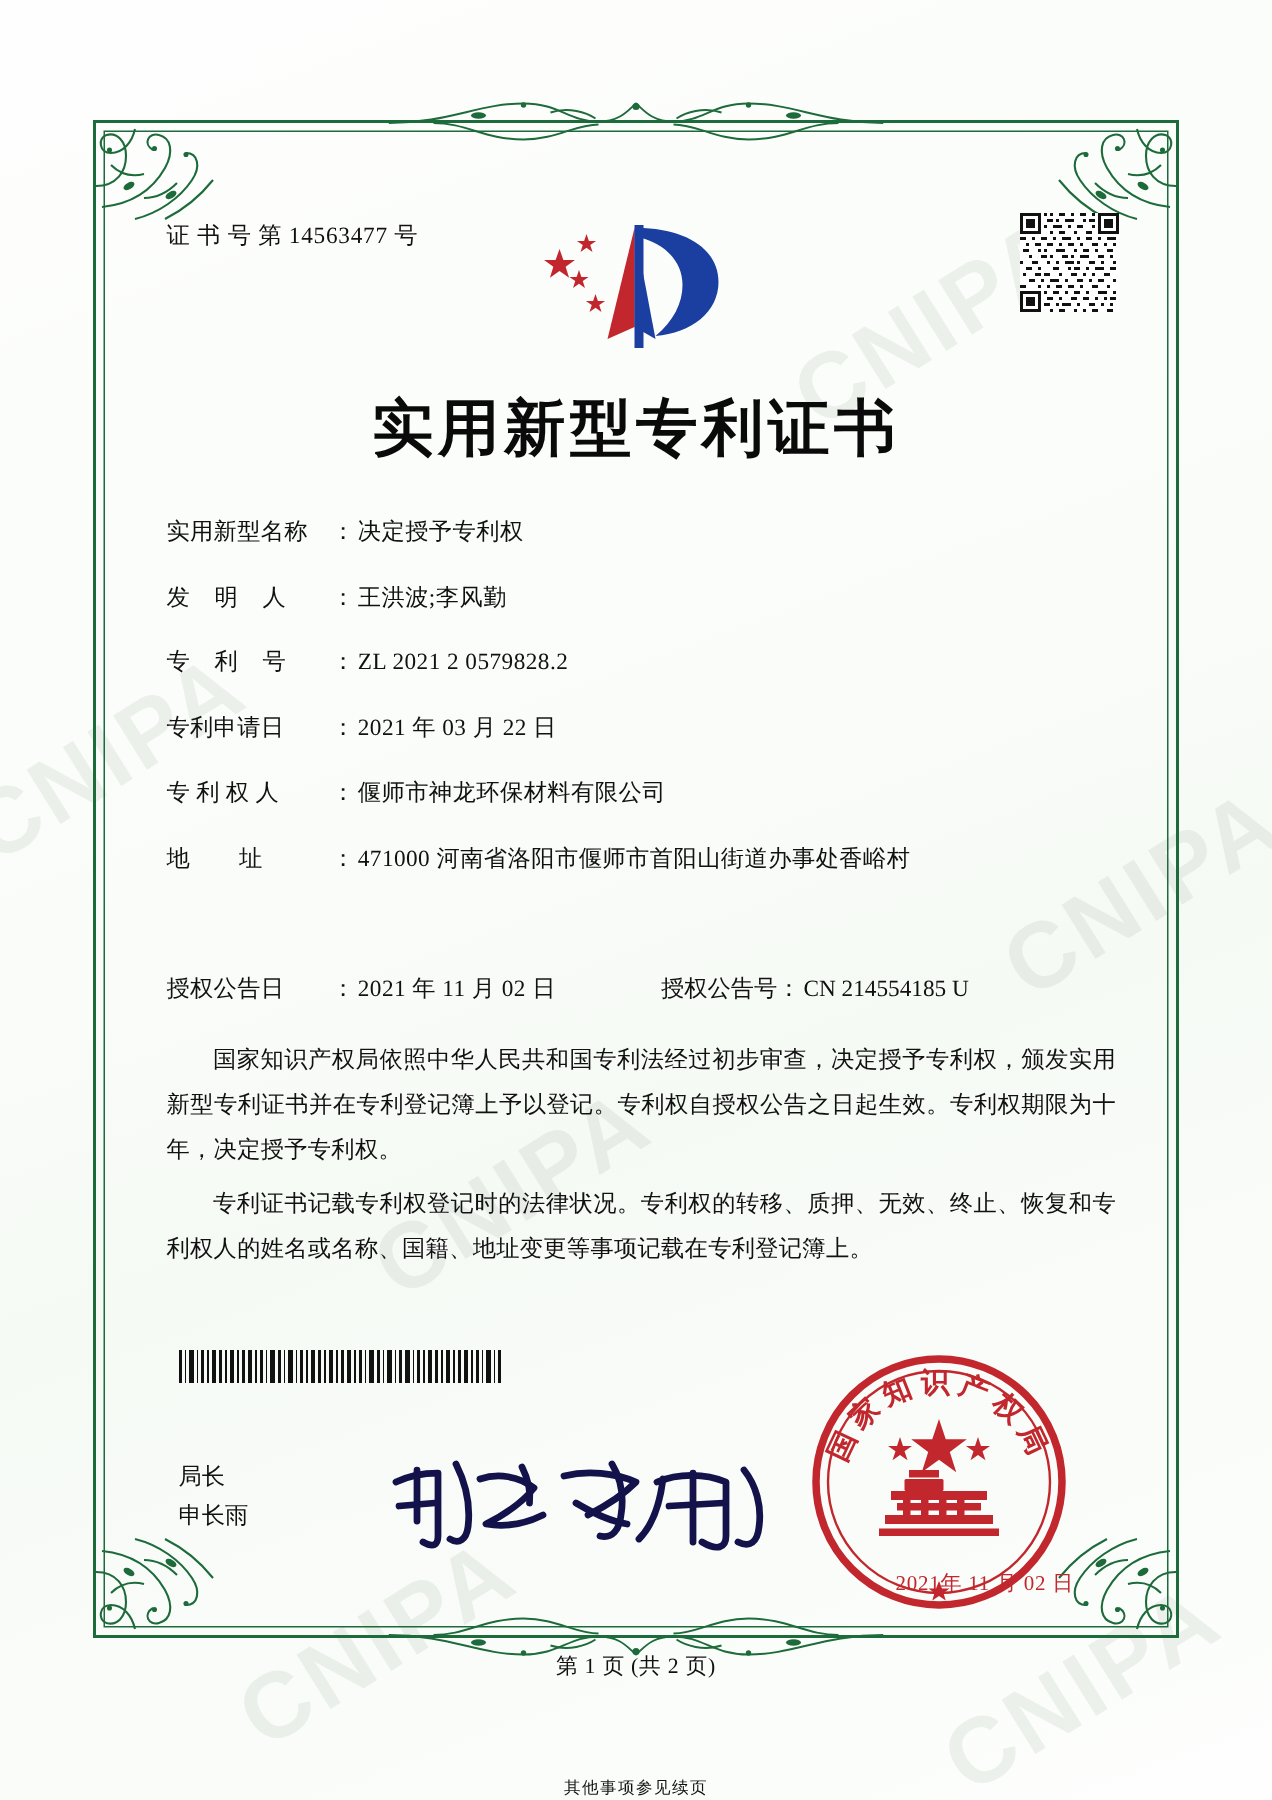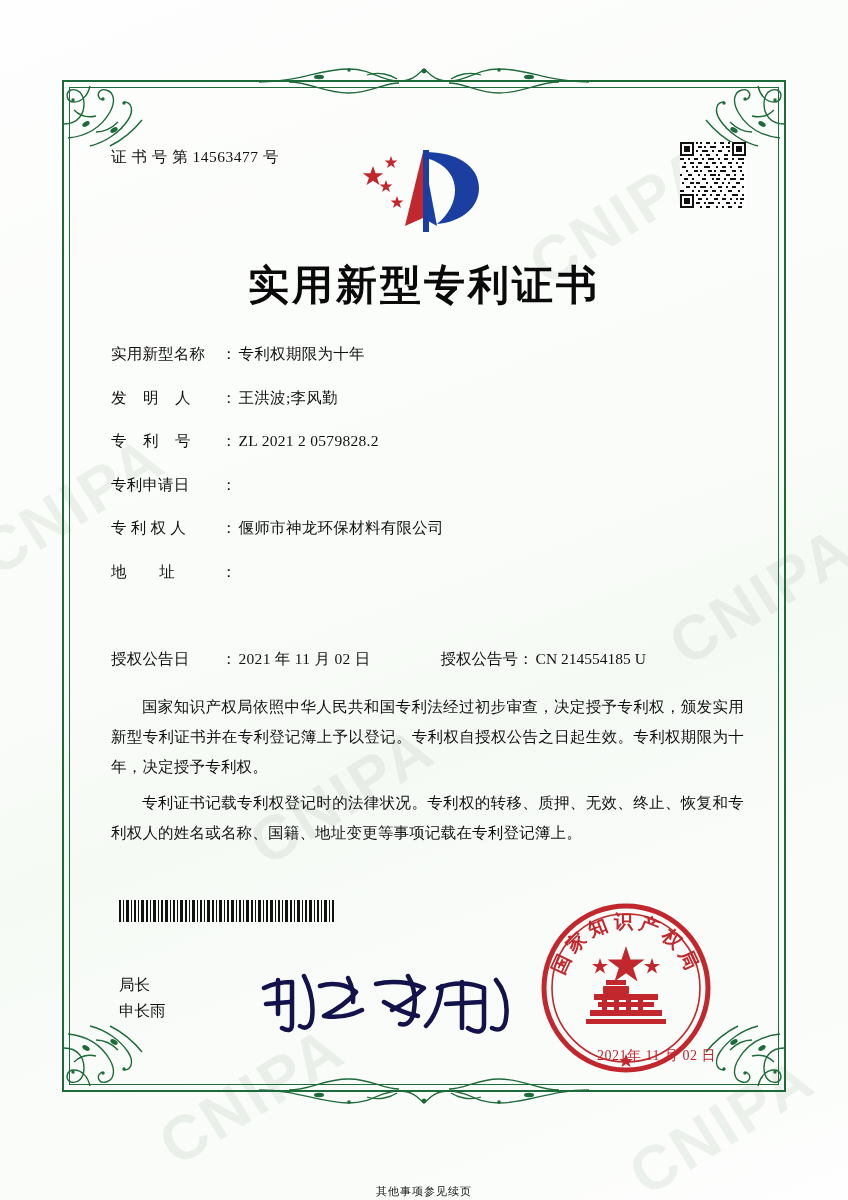--- a/index.html
+++ b/index.html
@@ -521,44 +521,46 @@
           <polygon points="58,52 59.6,56.6 64.4,56.6 60.5,59.4 62,64 58,61.2 54,64 55.5,59.4 51.6,56.6 56.4,56.6"></polygon>
         </g>
       </svg>
 
       <div class="title">实用新型专利证书</div>
 
       <div class="fields">
         <div class="field-row">
           <span class="field-label">实用新型名称</span>
           <span class="field-colon">：</span>
-          <span class="field-value">专利权期限为十年</span>
+          <span class="field-value">决定授予专利权</span>
         </div>
         <div class="field-row">
           <span class="field-label">发    明    人</span>
           <span class="field-colon">：</span>
           <span class="field-value">王洪波;李风勤</span>
         </div>
         <div class="field-row">
           <span class="field-label">专    利    号</span>
           <span class="field-colon">：</span>
           <span class="field-value">ZL 2021 2 0579828.2</span>
         </div>
         <div class="field-row">
           <span class="field-label">专利申请日</span>
           <span class="field-colon">：</span>
+          <span class="field-value">2021 年 03 月 22 日</span>
         </div>
         <div class="field-row">
           <span class="field-label">专 利 权 人</span>
           <span class="field-colon">：</span>
           <span class="field-value">偃师市神龙环保材料有限公司</span>
         </div>
         <div class="field-row">
           <span class="field-label">地        址</span>
           <span class="field-colon">：</span>
+          <span class="field-value">471000 河南省洛阳市偃师市首阳山街道办事处香峪村</span>
         </div>
         <div class="field-row dual">
           <span class="field-label">授权公告日</span>
           <span class="field-colon">：</span>
           <span class="field-value">2021 年 11 月 02 日</span>
           <span class="field-label2">授权公告号</span>
           <span class="field-colon">：</span>
           <span class="field-value2">CN 214554185 U</span>
         </div>
       </div>
@@ -680,19 +682,20 @@
           <textPath href="#sealArc" startOffset="50%" text-anchor="middle">国家知识产权局</textPath>
         </text>
 
         <g fill="#c1272d">
           <polygon points="86,152 88,157 93,157 89,160 90.5,165 86,162 81.5,165 83,160 79,157 84,157"></polygon>
         </g>
       </svg>
 
       <div class="seal-date">2021年 11 月 02 日</div>
 
+      <div class="page-num">第 1 页 (共 2 页)</div>
 
     </div>
   </div>
 
   <div class="footnote">其他事项参见续页</div>
 
 </div>
 
 </body></html>

